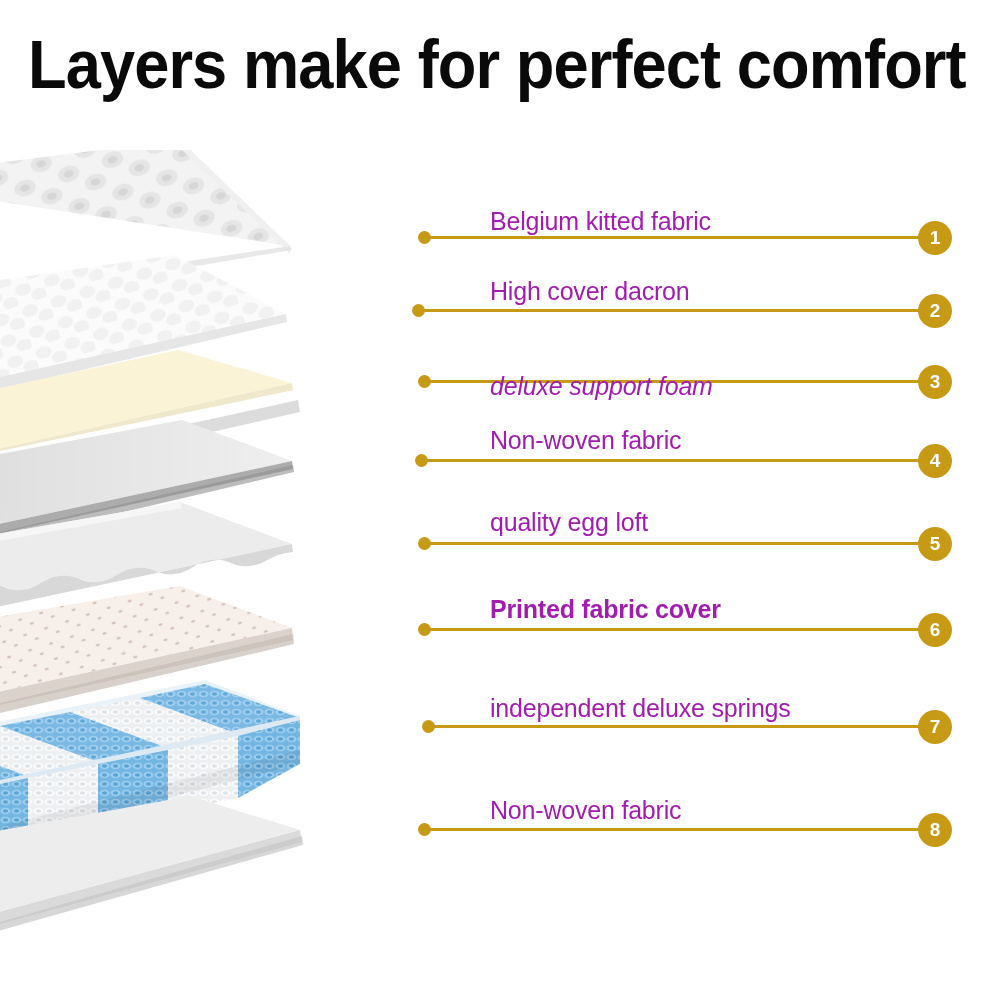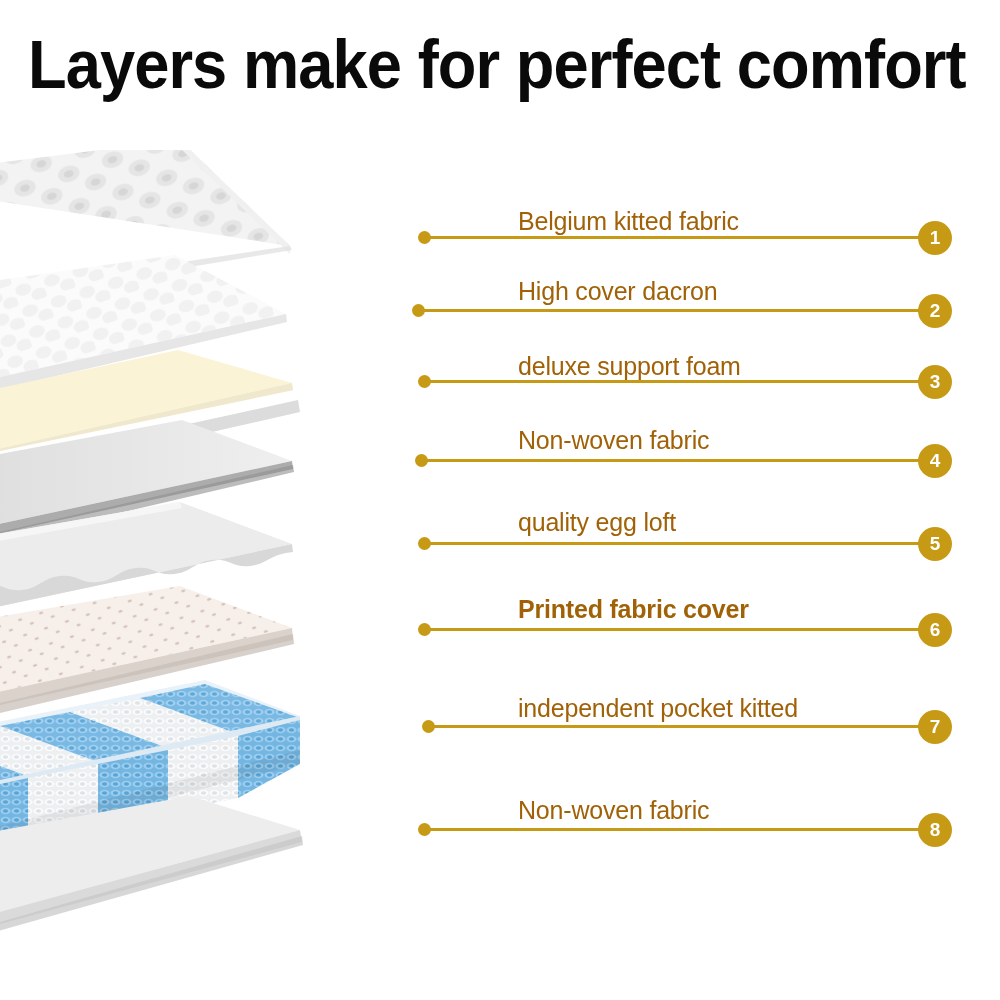--- a/index.html
+++ b/index.html
@@ -34,25 +34,24 @@
     left:0; top:150px;
     width:480px; height:830px;
   }
   #art svg{display:block;}
 
   
   .callout{position:absolute;left:0;top:0;width:1000px;height:0;}
   .co-label{
     position:absolute;
     font-size:25px;
-    color:#a16207;
+    color:#a21caf;
     white-space:nowrap;
     letter-spacing:-0.2px;
     font-family:"Liberation Sans", sans-serif;
-    margin-left:28px;
   }
   .co-line{
     position:absolute;
     height:3px;
     background:#C79A16;
     border-radius:2px;
   }
   .co-dot{
     position:absolute;
     width:13px;height:13px;
@@ -213,21 +212,21 @@
       </div>
       <div class="callout">
         <div class="co-line" style="left: 418px; top: 309px; width: 504px; background: rgb(199, 154, 22);"></div>
         <div class="co-dot" style="left: 412px; top: 304px; background: rgb(199, 154, 22);"></div>
         <div class="co-label" style="left: 490px; top: 277px;">High cover dacron</div>
         <div class="co-badge" style="left: 918px; top: 294px; background: rgb(199, 154, 22);">2</div>
       </div>
       <div class="callout">
         <div class="co-line" style="left: 424px; top: 380px; width: 498px; background: rgb(199, 154, 22);"></div>
         <div class="co-dot" style="left: 418px; top: 375px; background: rgb(199, 154, 22);"></div>
-        <div class="co-label" style="left: 490px; top: 352px;">deluxe support foam</div>
+        <div class="co-label" style="left: 490px; top: 372px; font-style: italic;">deluxe support foam</div>
         <div class="co-badge" style="left: 918px; top: 365px; background: rgb(199, 154, 22);">3</div>
       </div>
       <div class="callout">
         <div class="co-line" style="left: 421px; top: 459px; width: 501px; background: rgb(199, 154, 22);"></div>
         <div class="co-dot" style="left: 415px; top: 454px; background: rgb(199, 154, 22);"></div>
         <div class="co-label" style="left: 490px; top: 426px;">Non-woven fabric</div>
         <div class="co-badge" style="left: 918px; top: 444px; background: rgb(199, 154, 22);">4</div>
       </div>
       <div class="callout">
         <div class="co-line" style="left: 424px; top: 542px; width: 498px; background: rgb(199, 154, 22);"></div>
@@ -237,21 +236,21 @@
       </div>
       <div class="callout">
         <div class="co-line" style="left: 424px; top: 628px; width: 498px; background: rgb(199, 154, 22);"></div>
         <div class="co-dot" style="left: 418px; top: 623px; background: rgb(199, 154, 22);"></div>
         <div class="co-label" style="left: 490px; top: 595px; font-weight: bold;">Printed fabric cover</div>
         <div class="co-badge" style="left: 918px; top: 613px; background: rgb(199, 154, 22);">6</div>
       </div>
       <div class="callout">
         <div class="co-line" style="left: 428px; top: 725px; width: 494px; background: rgb(199, 154, 22);"></div>
         <div class="co-dot" style="left: 422px; top: 720px; background: rgb(199, 154, 22);"></div>
-        <div class="co-label" style="left: 490px; top: 694px;">independent pocket kitted</div>
+        <div class="co-label" style="left: 490px; top: 694px;">independent deluxe springs</div>
         <div class="co-badge" style="left: 918px; top: 710px; background: rgb(199, 154, 22);">7</div>
       </div>
       <div class="callout">
         <div class="co-line" style="left: 424px; top: 828px; width: 498px; background: rgb(199, 154, 22);"></div>
         <div class="co-dot" style="left: 418px; top: 823px; background: rgb(199, 154, 22);"></div>
         <div class="co-label" style="left: 490px; top: 796px;">Non-woven fabric</div>
         <div class="co-badge" style="left: 918px; top: 813px; background: rgb(199, 154, 22);">8</div>
       </div>
     </div>
 

